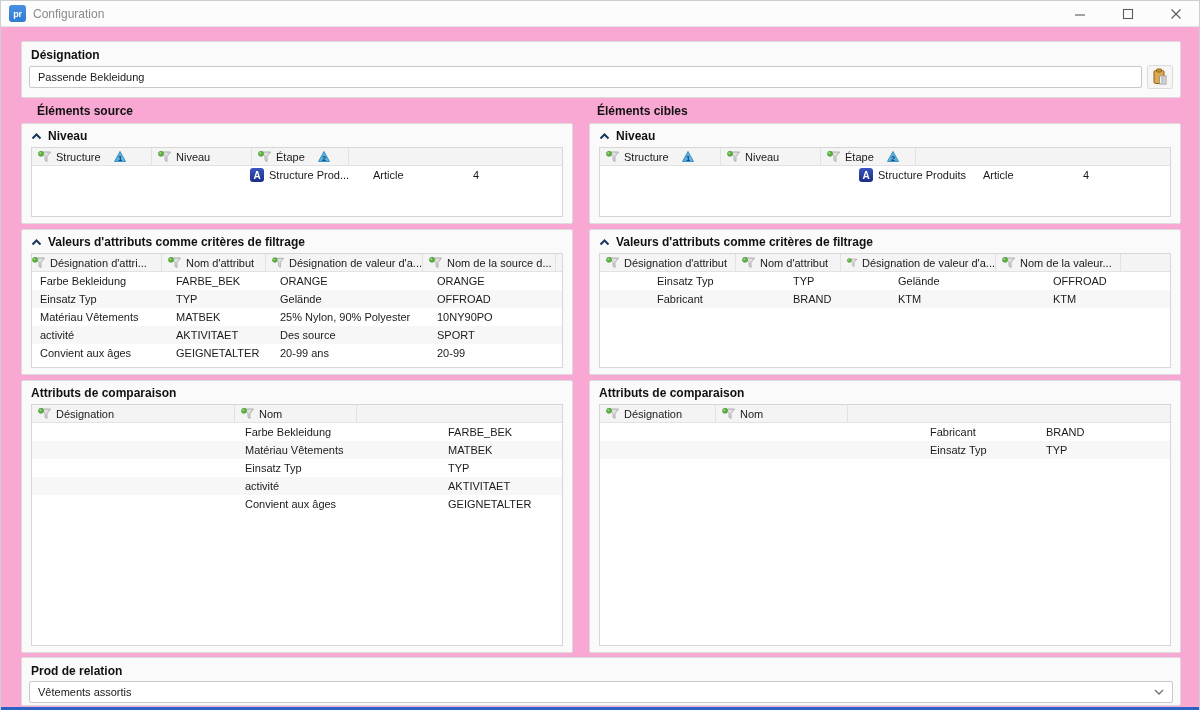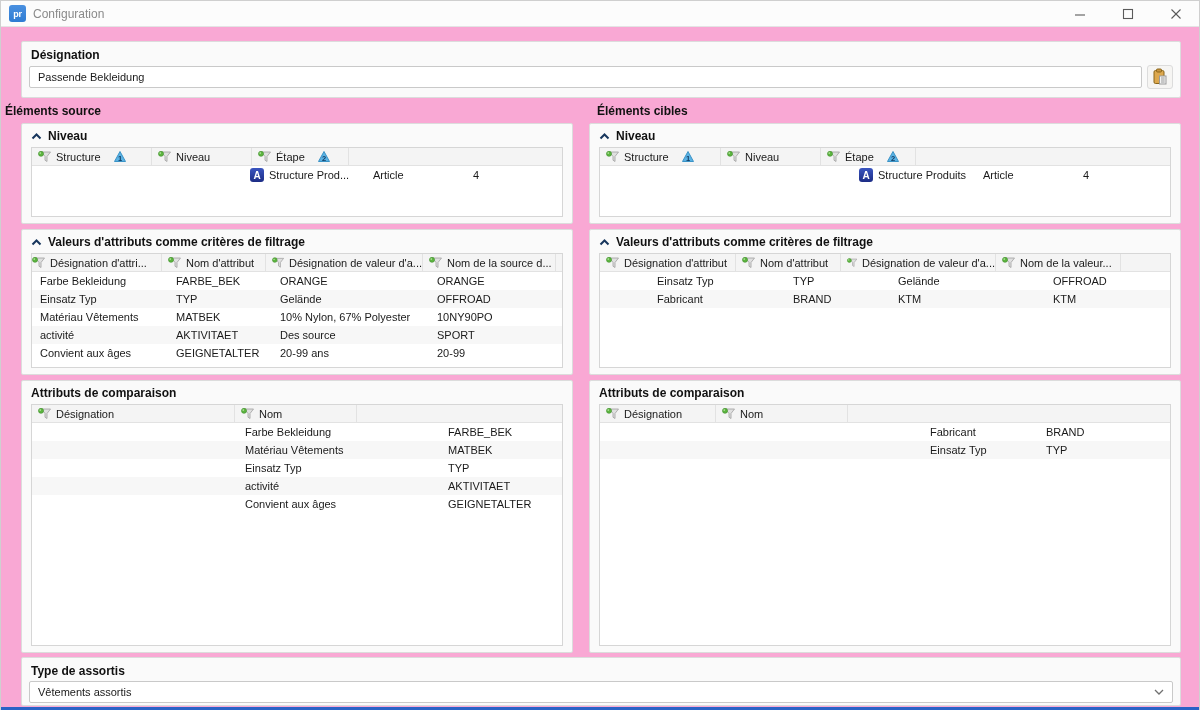--- a/index.html
+++ b/index.html
@@ -109,21 +109,21 @@
         <rect x="3" y="2.5" width="10" height="13" rx="1.5" fill="#dda84e" stroke="#8a6519"></rect>
         <rect x="5.5" y="1" width="5" height="3" rx="1" fill="#c89440" stroke="#8a6519"></rect>
         <rect x="8.5" y="8" width="6.5" height="8" fill="#f3f3f3" stroke="#9a9a9a"></rect>
         <line x1="10" y1="10" x2="13.7" y2="10" stroke="#9a9a9a"></line>
         <line x1="10" y1="12" x2="13.7" y2="12" stroke="#9a9a9a"></line>
         <line x1="10" y1="14" x2="13.7" y2="14" stroke="#9a9a9a"></line>
       </svg>
     </button>
   </div>
 
-  <div class="col-title bold-label" style="left:4px">Éléments source</div>
+  <div class="col-title bold-label" style="left:36px">Éléments source</div>
   <div class="col-title bold-label" style="left:596px">Éléments cibles</div>
 
   <div class="column" style="left:20px;width:552px">
 
     <div class="section" style="height:101px">
       <div class="section-header">
         <span class="caret">
             <svg width="11" height="7">
               <polyline points="1.5,5.5 5.5,1.5 9.5,5.5" fill="none" stroke="#17365d" stroke-width="2"></polyline>
             </svg>
@@ -230,21 +230,21 @@
         </div>
         <div class="trow stripe">
           <div class="dcell" style="width:136px">Einsatz Typ</div>
           <div class="dcell" style="width:104px">TYP</div>
           <div class="dcell" style="width:157px">Gelände</div>
           <div class="dcell" style="width:133px">OFFROAD</div>
         </div>
         <div class="trow">
           <div class="dcell" style="width:136px">Matériau Vêtements</div>
           <div class="dcell" style="width:104px">MATBEK</div>
-          <div class="dcell" style="width:157px">10% Nylon, 67% Polyester</div>
+          <div class="dcell" style="width:157px">25% Nylon, 90% Polyester</div>
           <div class="dcell" style="width:133px">10NY90PO</div>
         </div>
         <div class="trow stripe">
           <div class="dcell" style="width:136px">activité</div>
           <div class="dcell" style="width:104px">AKTIVITAET</div>
           <div class="dcell" style="width:157px">Des source</div>
           <div class="dcell" style="width:133px">SPORT</div>
         </div>
         <div class="trow">
           <div class="dcell" style="width:136px">Convient aux âges</div>
@@ -451,21 +451,21 @@
         </div>
         <div class="trow stripe">
           <div class="dcell" style="width:116px">Einsatz Typ</div>
           <div class="dcell" style="width:132px">TYP</div>
         </div>
       </div>
     </div>
   </div>
 
   <div class="panel relation-panel">
-    <div class="bold-label panel-label">Type de assortis</div>
+    <div class="bold-label panel-label">Prod de relation</div>
     <div class="combobox">
       <span>Vêtements assortis</span>
       <span class="chev">
         <svg width="10" height="6">
             <polyline points="1,1 5,5 9,1" fill="none" stroke="#707070" stroke-width="1.3"></polyline>
           </svg>
       </span>
     </div>
   </div>
 

